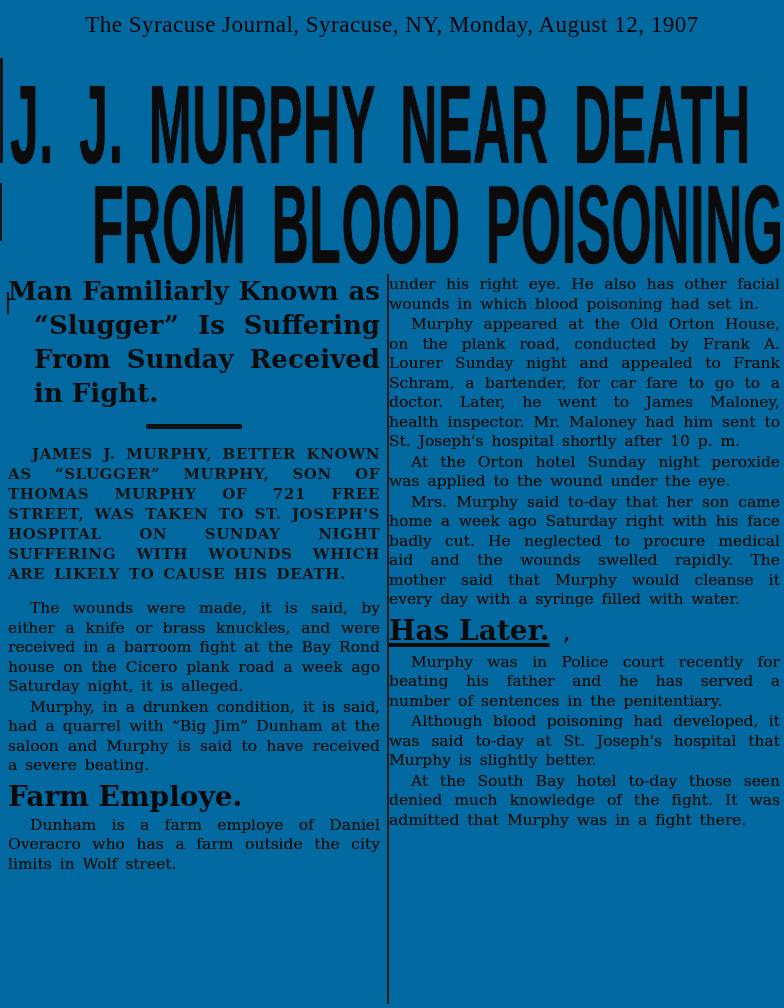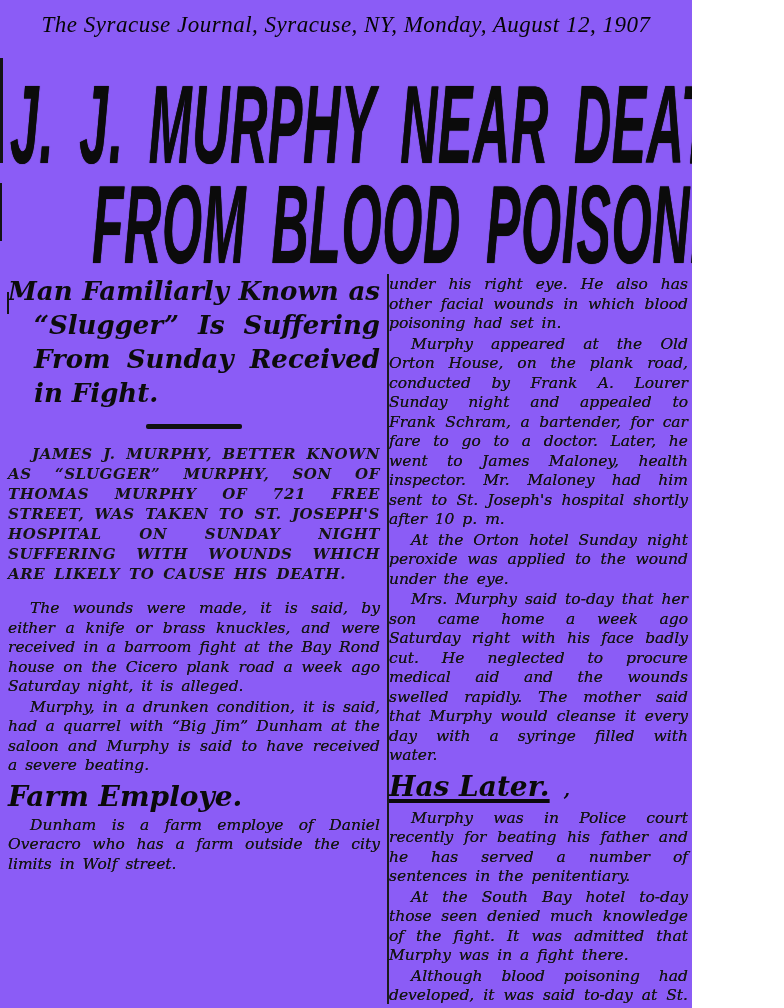--- a/index.html
+++ b/index.html
@@ -2,27 +2,26 @@
 <html><head>
 <meta charset="utf-8">
 <style>
   html, body {
     margin: 0;
     padding: 0;
     background: #ffffff;
   }
   #page {
     position: relative;
-    width: 692px;
+    width: 784px;
     height: 1008px;
-    background: #8b5cf6;
+    background: #0369a1;
     color: #101010;
     font-family: "DejaVu Serif", serif;
     overflow: hidden;
-    font-style: italic;
   }
 
   
   .masthead {
     margin-top: 12px;
     text-align: center;
     font-family: "Liberation Serif", serif;
     font-size: 23px;
     color: #050505;
     letter-spacing: 0.5px;
@@ -158,18 +157,18 @@
       <p class="par no-indent">under his right eye.  He also has other facial wounds in which blood poisoning had set in.</p>
       <p class="par">Murphy appeared at the Old Orton House, on the plank road, conducted by Frank A. Lourer Sunday night and appealed to Frank Schram, a bartender, for car fare to go to a doctor. Later, he went to James Maloney, health inspector.  Mr. Maloney had him sent to St. Joseph's hospital shortly after 10 p. m.</p>
       <p class="par">At the Orton hotel Sunday night peroxide was applied to the wound under the eye.</p>
       <p class="par">Mrs. Murphy said to-day that her son came home a week ago Saturday right with his face badly cut.  He neglected to procure medical aid and the wounds swelled rapidly.  The mother said that Murphy would cleanse it every day with a syringe filled with water.</p>
 
       <div class="section-head">
         <span class="underlined">Has Later.</span><span class="head-artifact">,</span>
       </div>
 
       <p class="par">Murphy was in Police court recently for beating his father and he has served a number of sentences in the penitentiary.</p>
+      <p class="par">Although blood poisoning had developed, it was said to-day at St. Joseph's hospital that Murphy is slightly better.</p>
       <p class="par">At the South Bay hotel to-day those seen denied much knowledge of the fight.  It was admitted that Murphy was in a fight there.</p>
-      <p class="par">Although blood poisoning had developed, it was said to-day at St. Joseph's hospital that Murphy is slightly better.</p>
     </div>
 
   </div>
 </div>
 
 </body></html>

